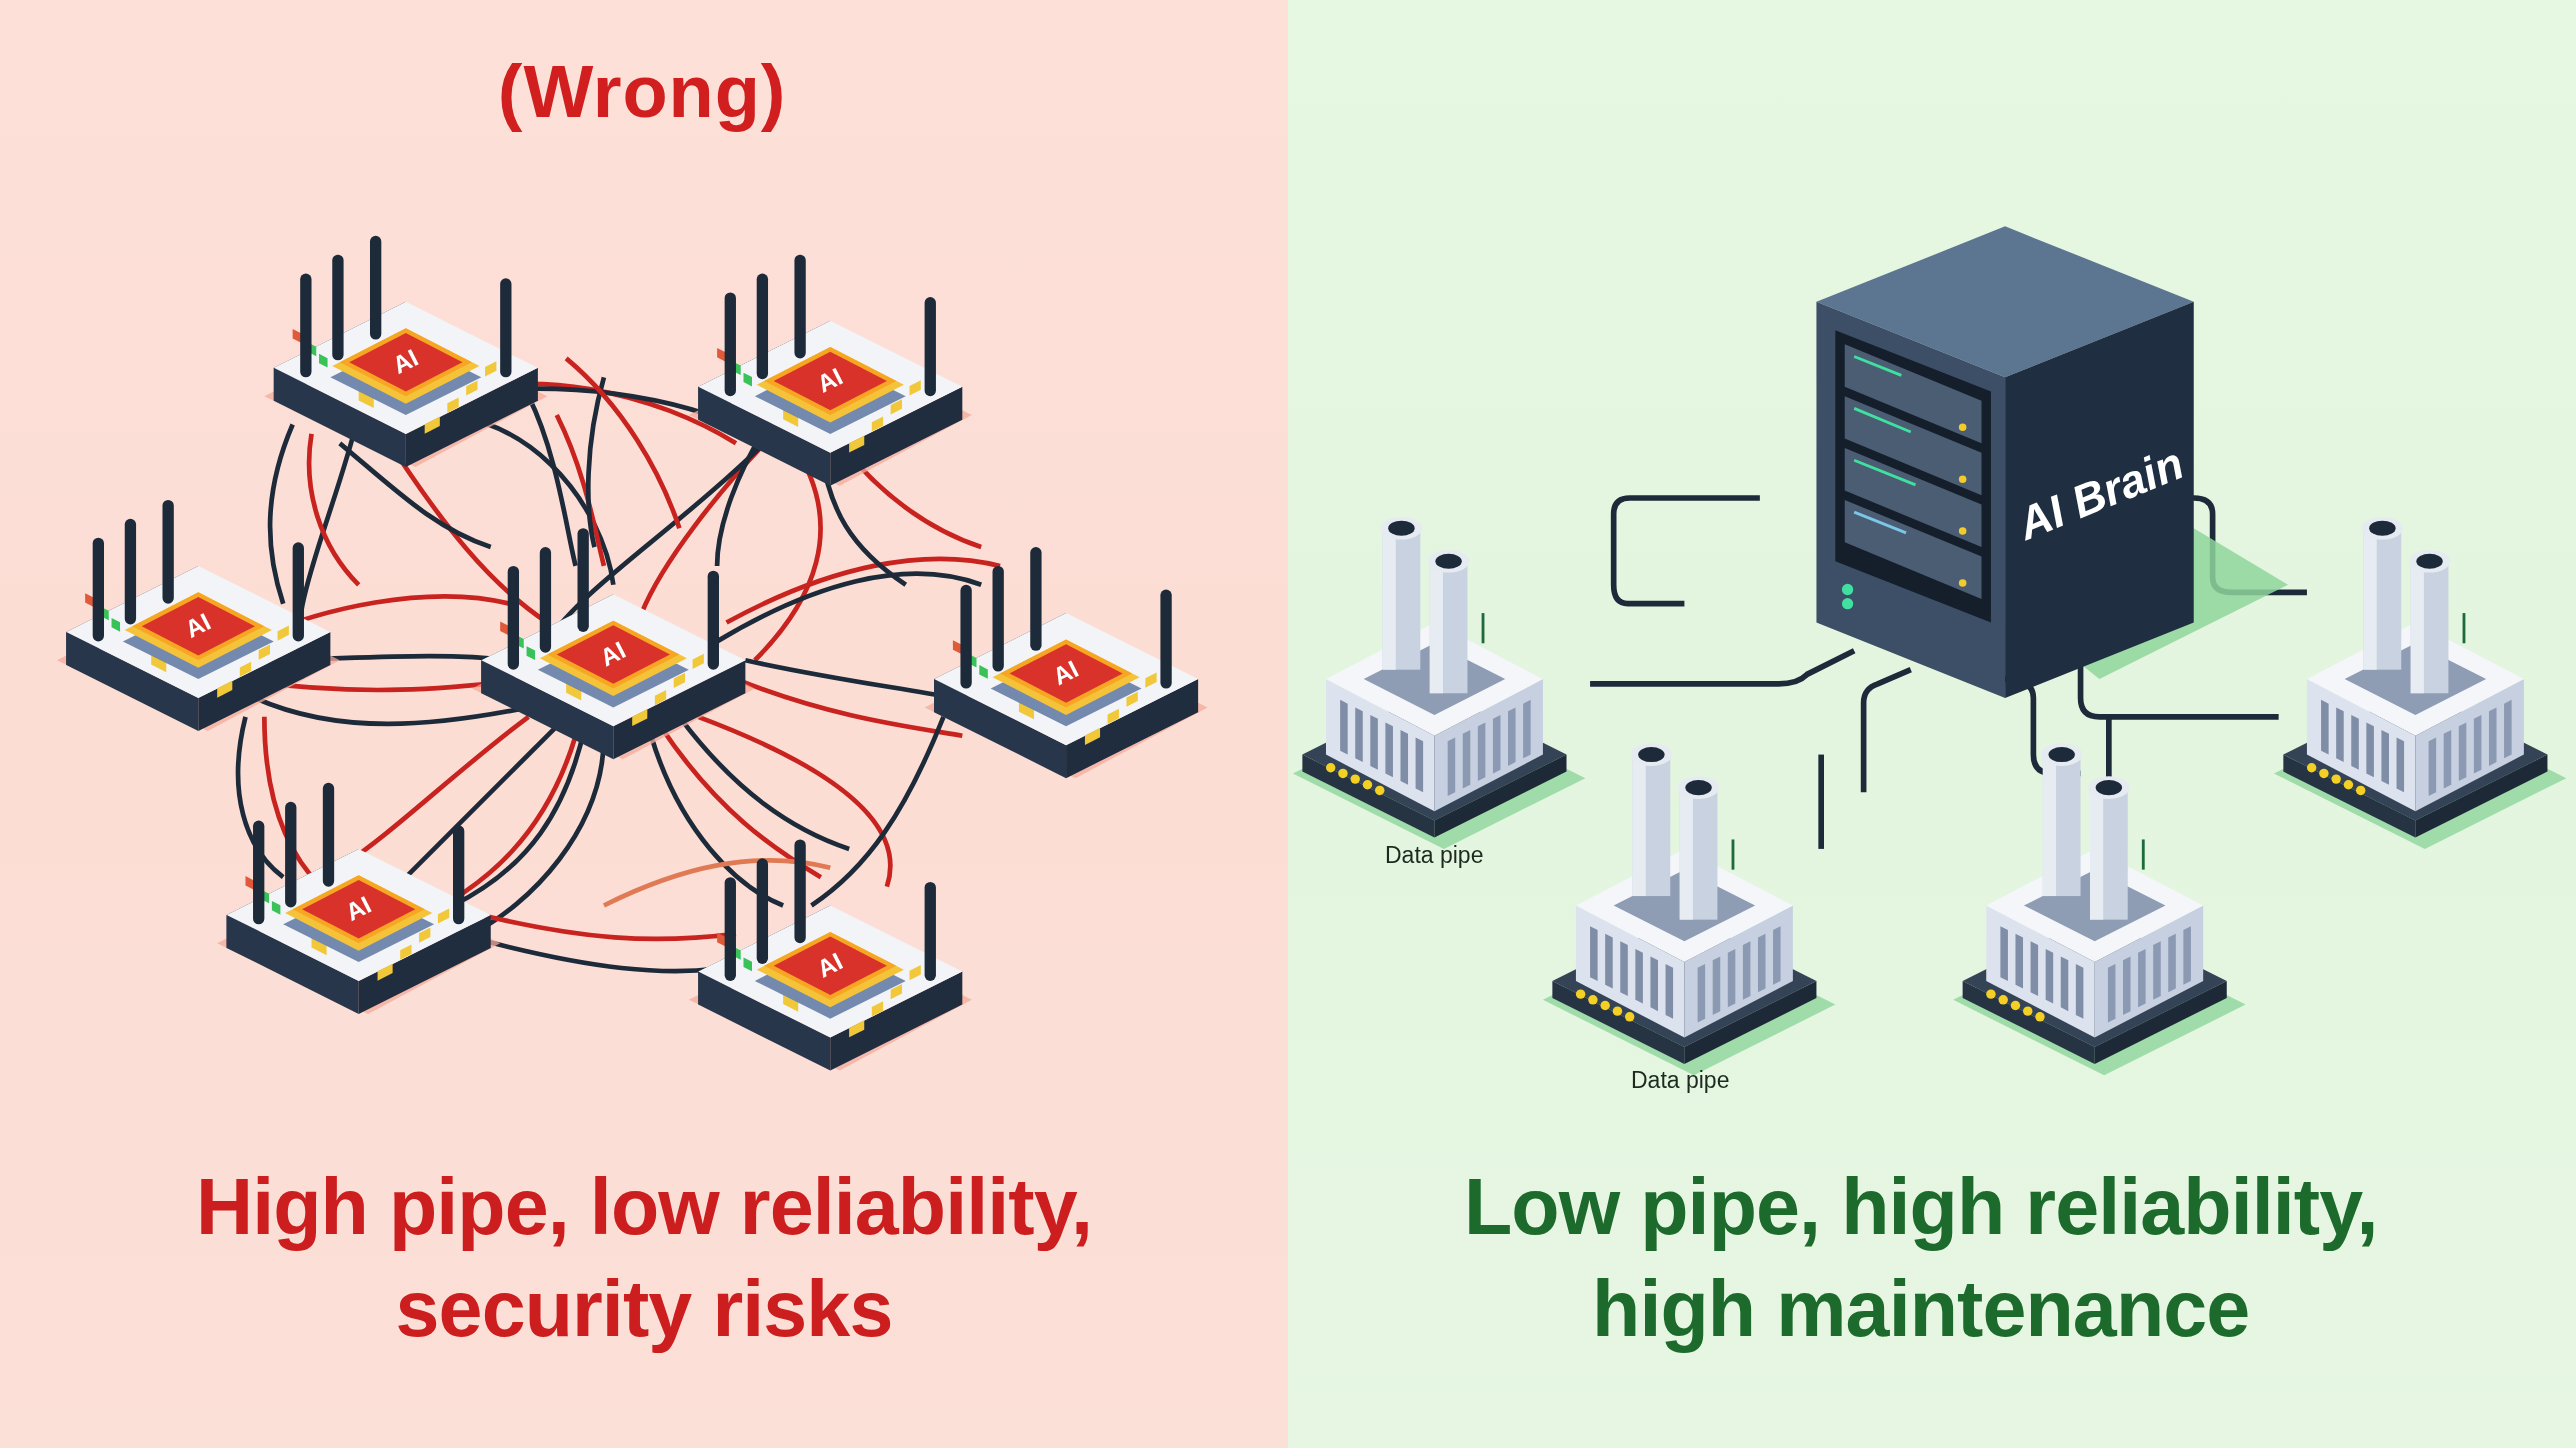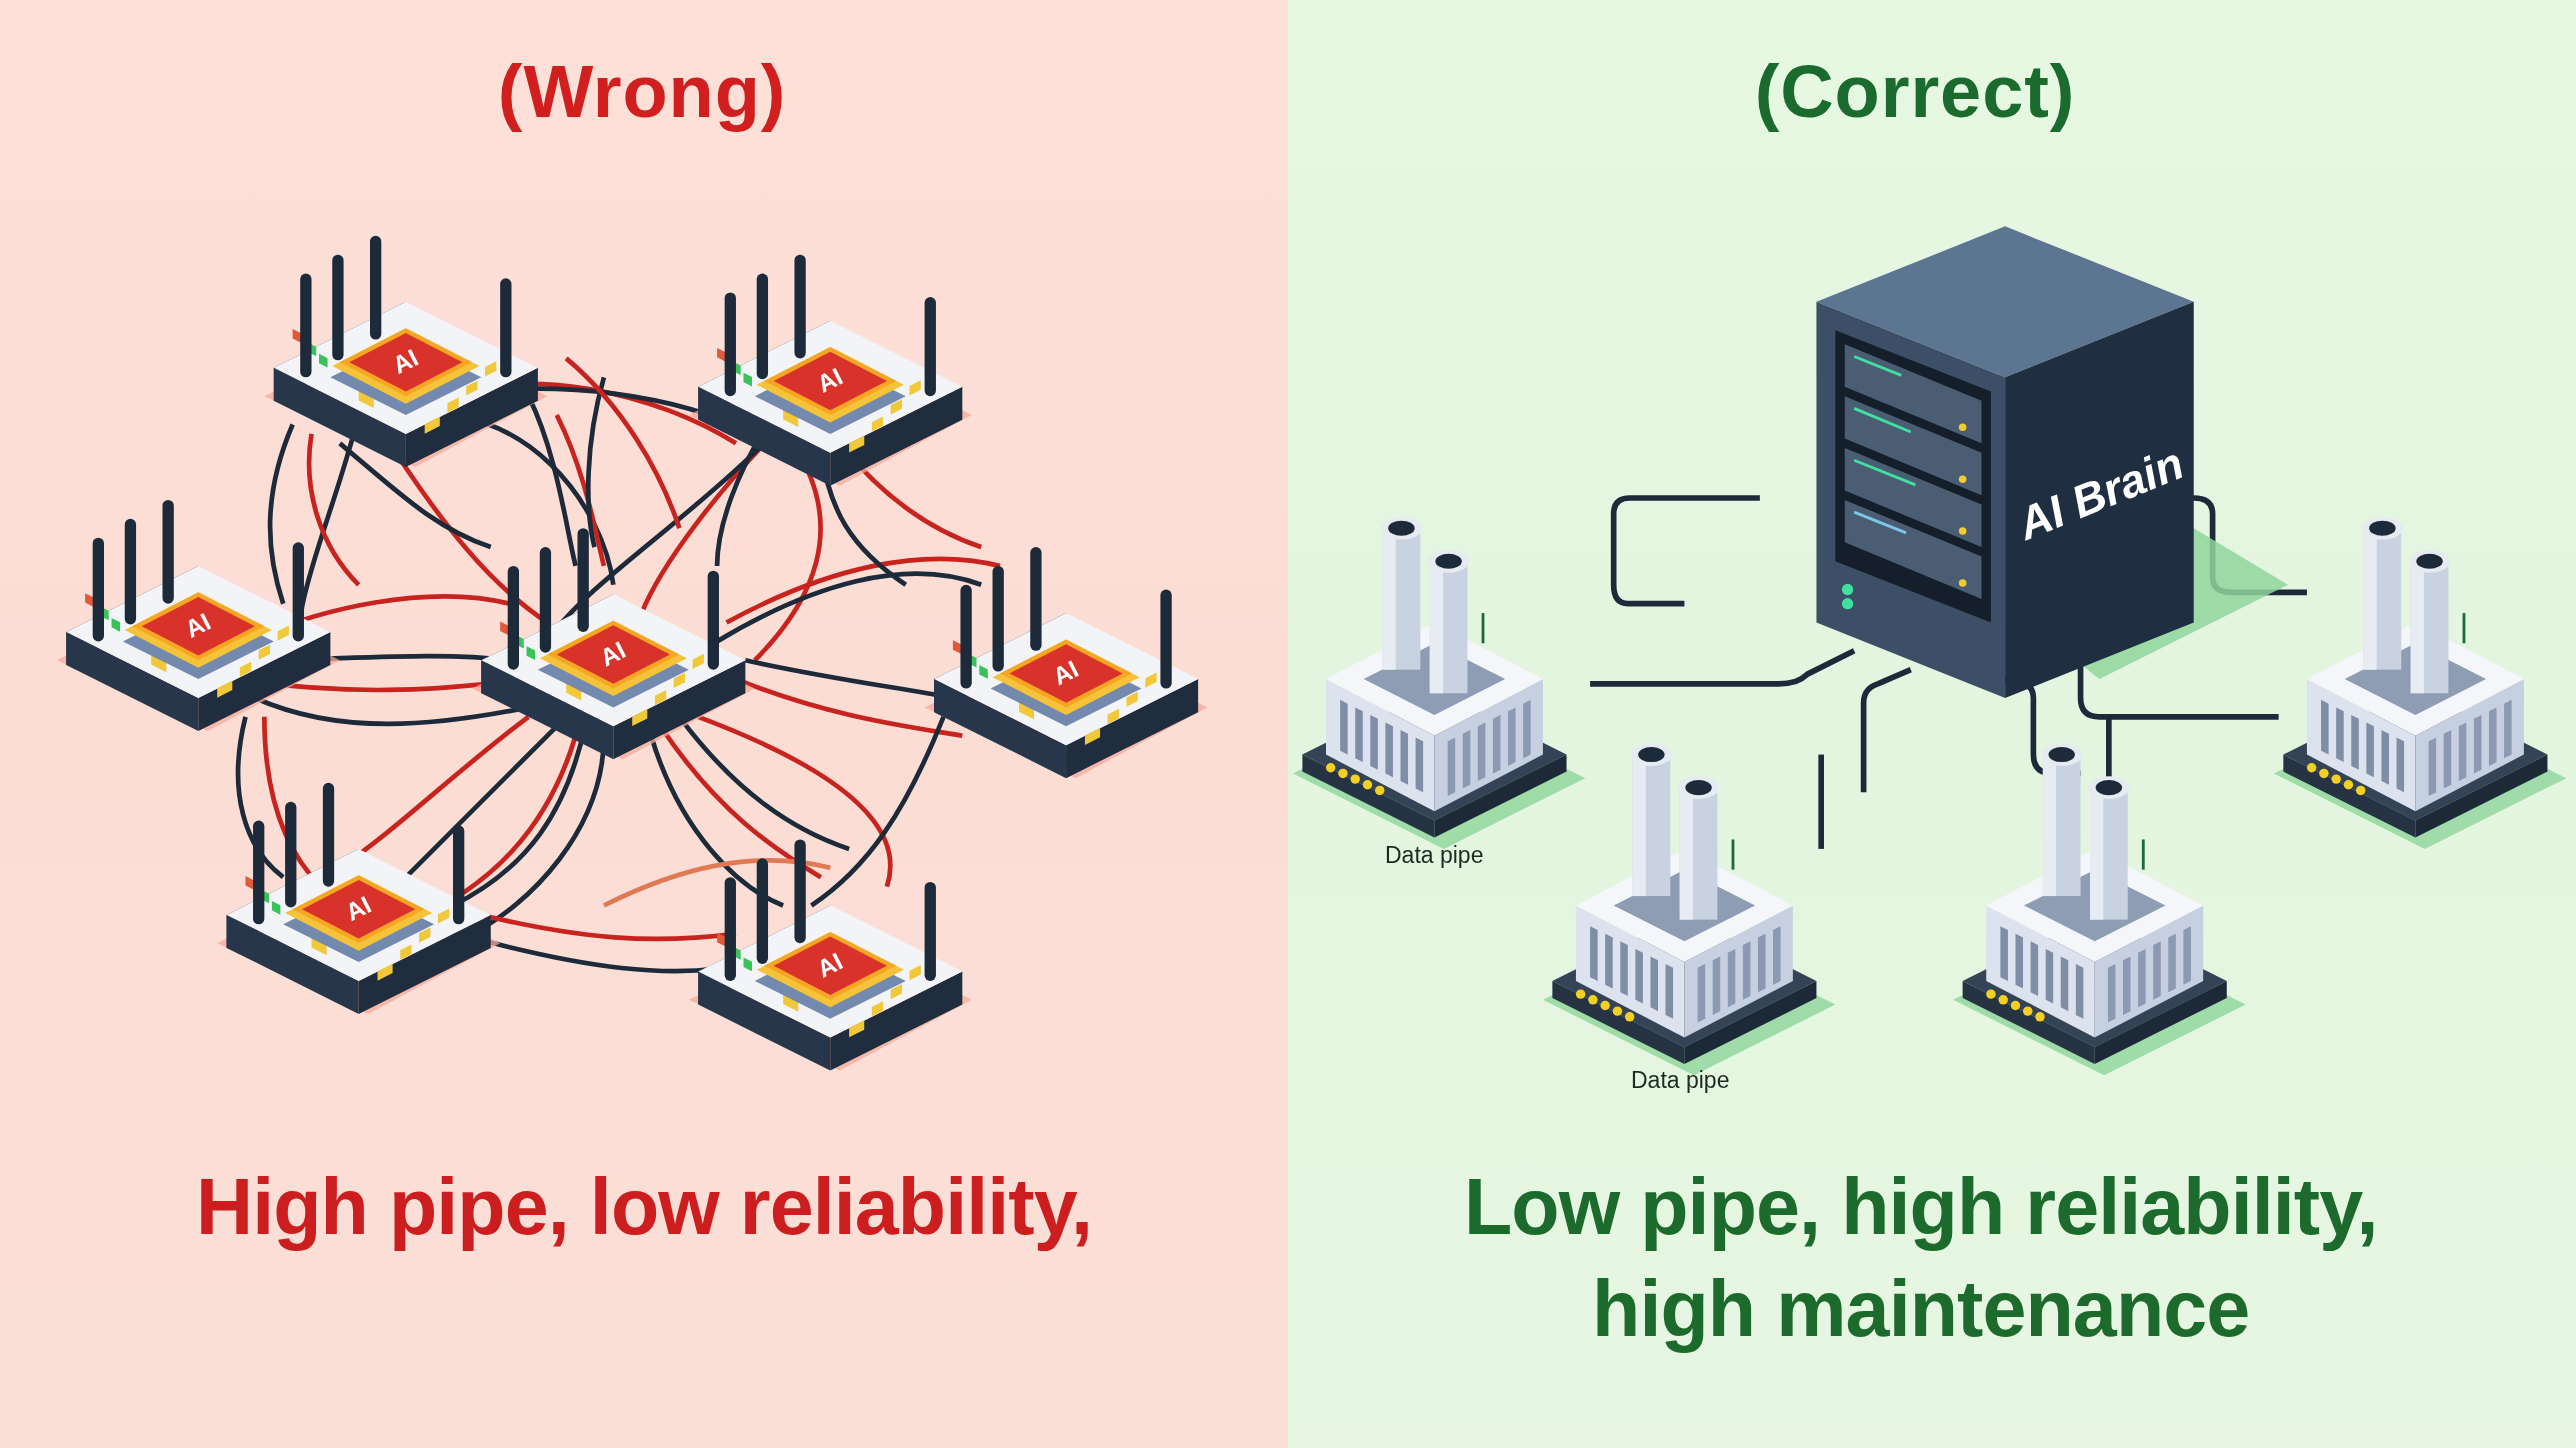--- a/index.html
+++ b/index.html
@@ -125,25 +125,25 @@
       <g>
           <use href="#router" transform="translate(380,960)"></use>
         </g>
       <g>
           <use href="#router" transform="translate(880,1020)"></use>
         </g>
     </svg>
 
     <div class="caption">
       <span class="line">High pipe, low reliability,</span>
+      <span class="line">security risks</span>
     </div>
   </div>
 
   <div class="panel right">
-    <div class="heading">(Correct)</div>
 
     <svg class="scene" width="1288" height="1113" viewBox="0 0 1365 1180">
       <defs>
         <g id="factory">
 
           <polygon points="-150,60 0,-15 160,65 10,140" fill="#8fd69c" opacity="0.8"></polygon>
 
           <polygon points="-140,40 0,-30 140,40 0,110" fill="#344456"></polygon>
           <polygon points="-140,40 0,110 0,128 -140,58" fill="#253343"></polygon>
           <polygon points="0,110 140,40 140,58 0,128" fill="#1d2937"></polygon>

